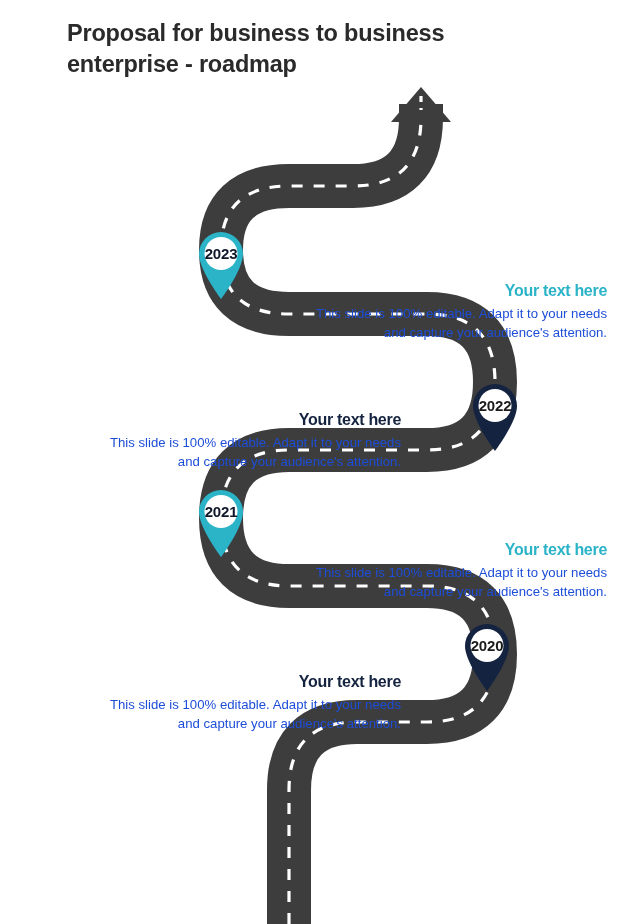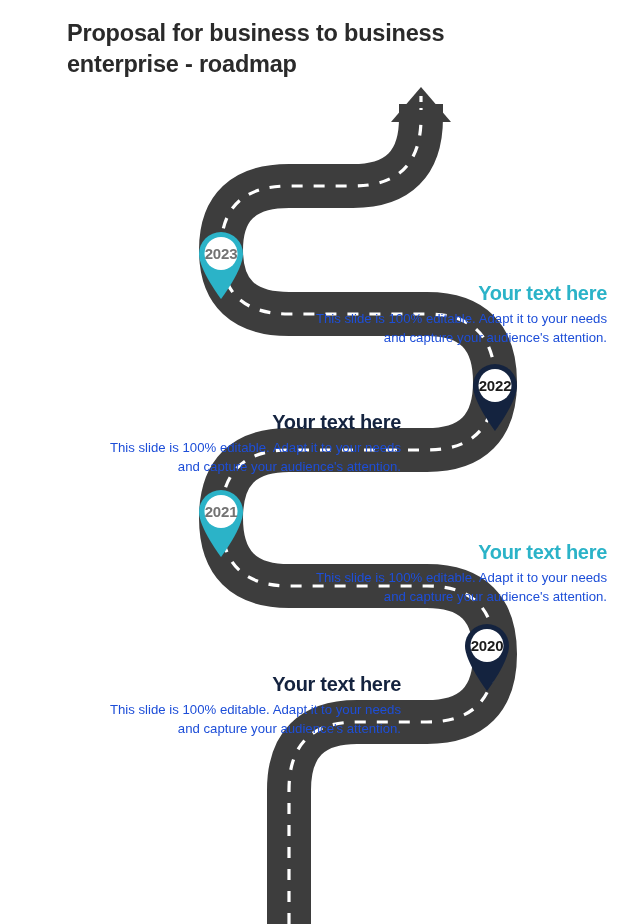--- a/index.html
+++ b/index.html
@@ -45,35 +45,35 @@
     position:absolute;
     left:0; top:0;
     width:56px; height:55px;
     display:flex;
     align-items:center;
     justify-content:center;
     font-size:15px;
     font-weight:bold;
     letter-spacing:-0.2px;
   }
-  .pin.teal  .pin-year{ color:#737373; }
+  .pin.teal  .pin-year{ color:#0f172a; }
   .pin.navy  .pin-year{ color:#1b1b1b; }
 
   #pin-2023{ left:156px; top:226px; }
-  #pin-2022{ left:430px; top:358px; }
+  #pin-2022{ left:430px; top:378px; }
   #pin-2021{ left:156px; top:484px; }
   #pin-2020{ left:422px; top:618px; }
 
   
   .txt{
     position:absolute;
     text-align:right;
   }
   .txt .head{
-    font-size:20px;
+    font-size:16px;
     font-weight:bold;
     letter-spacing:-0.3px;
     margin-bottom:5px;
   }
   .txt .body{
     font-size:13.2px;
     line-height:1.42;
     color:#1d4ed8;
     white-space:pre-line;
   }

